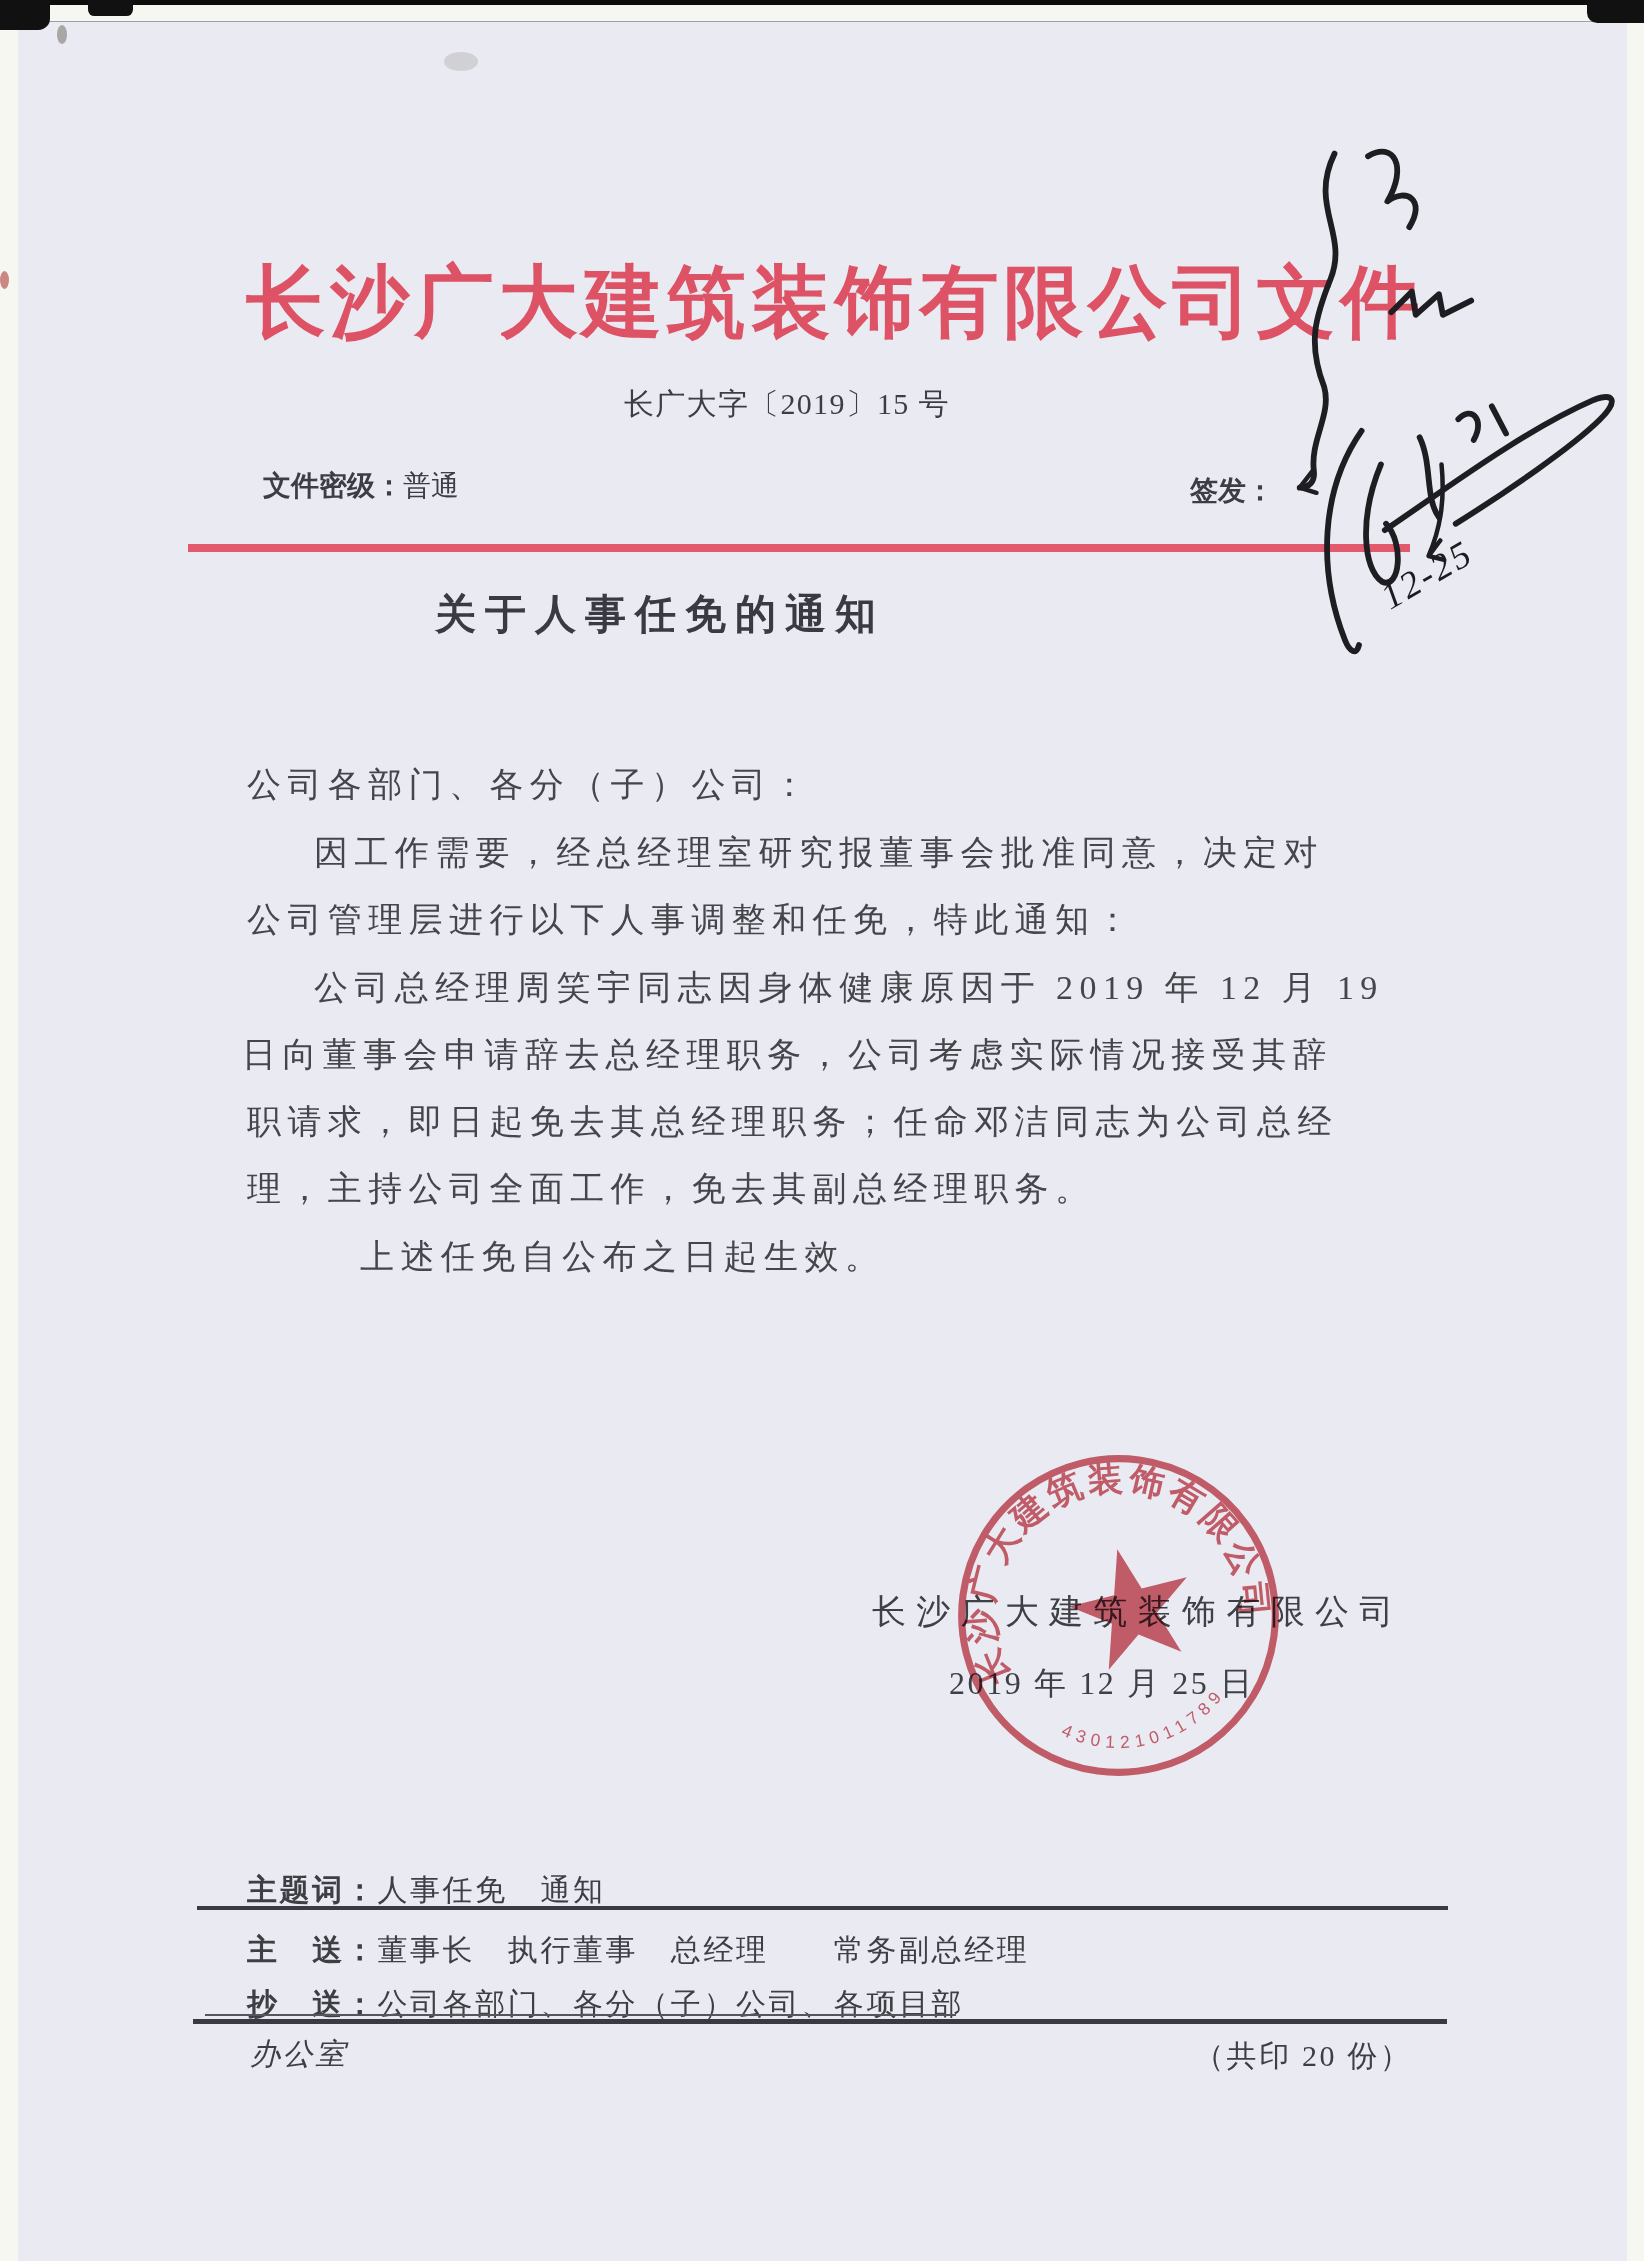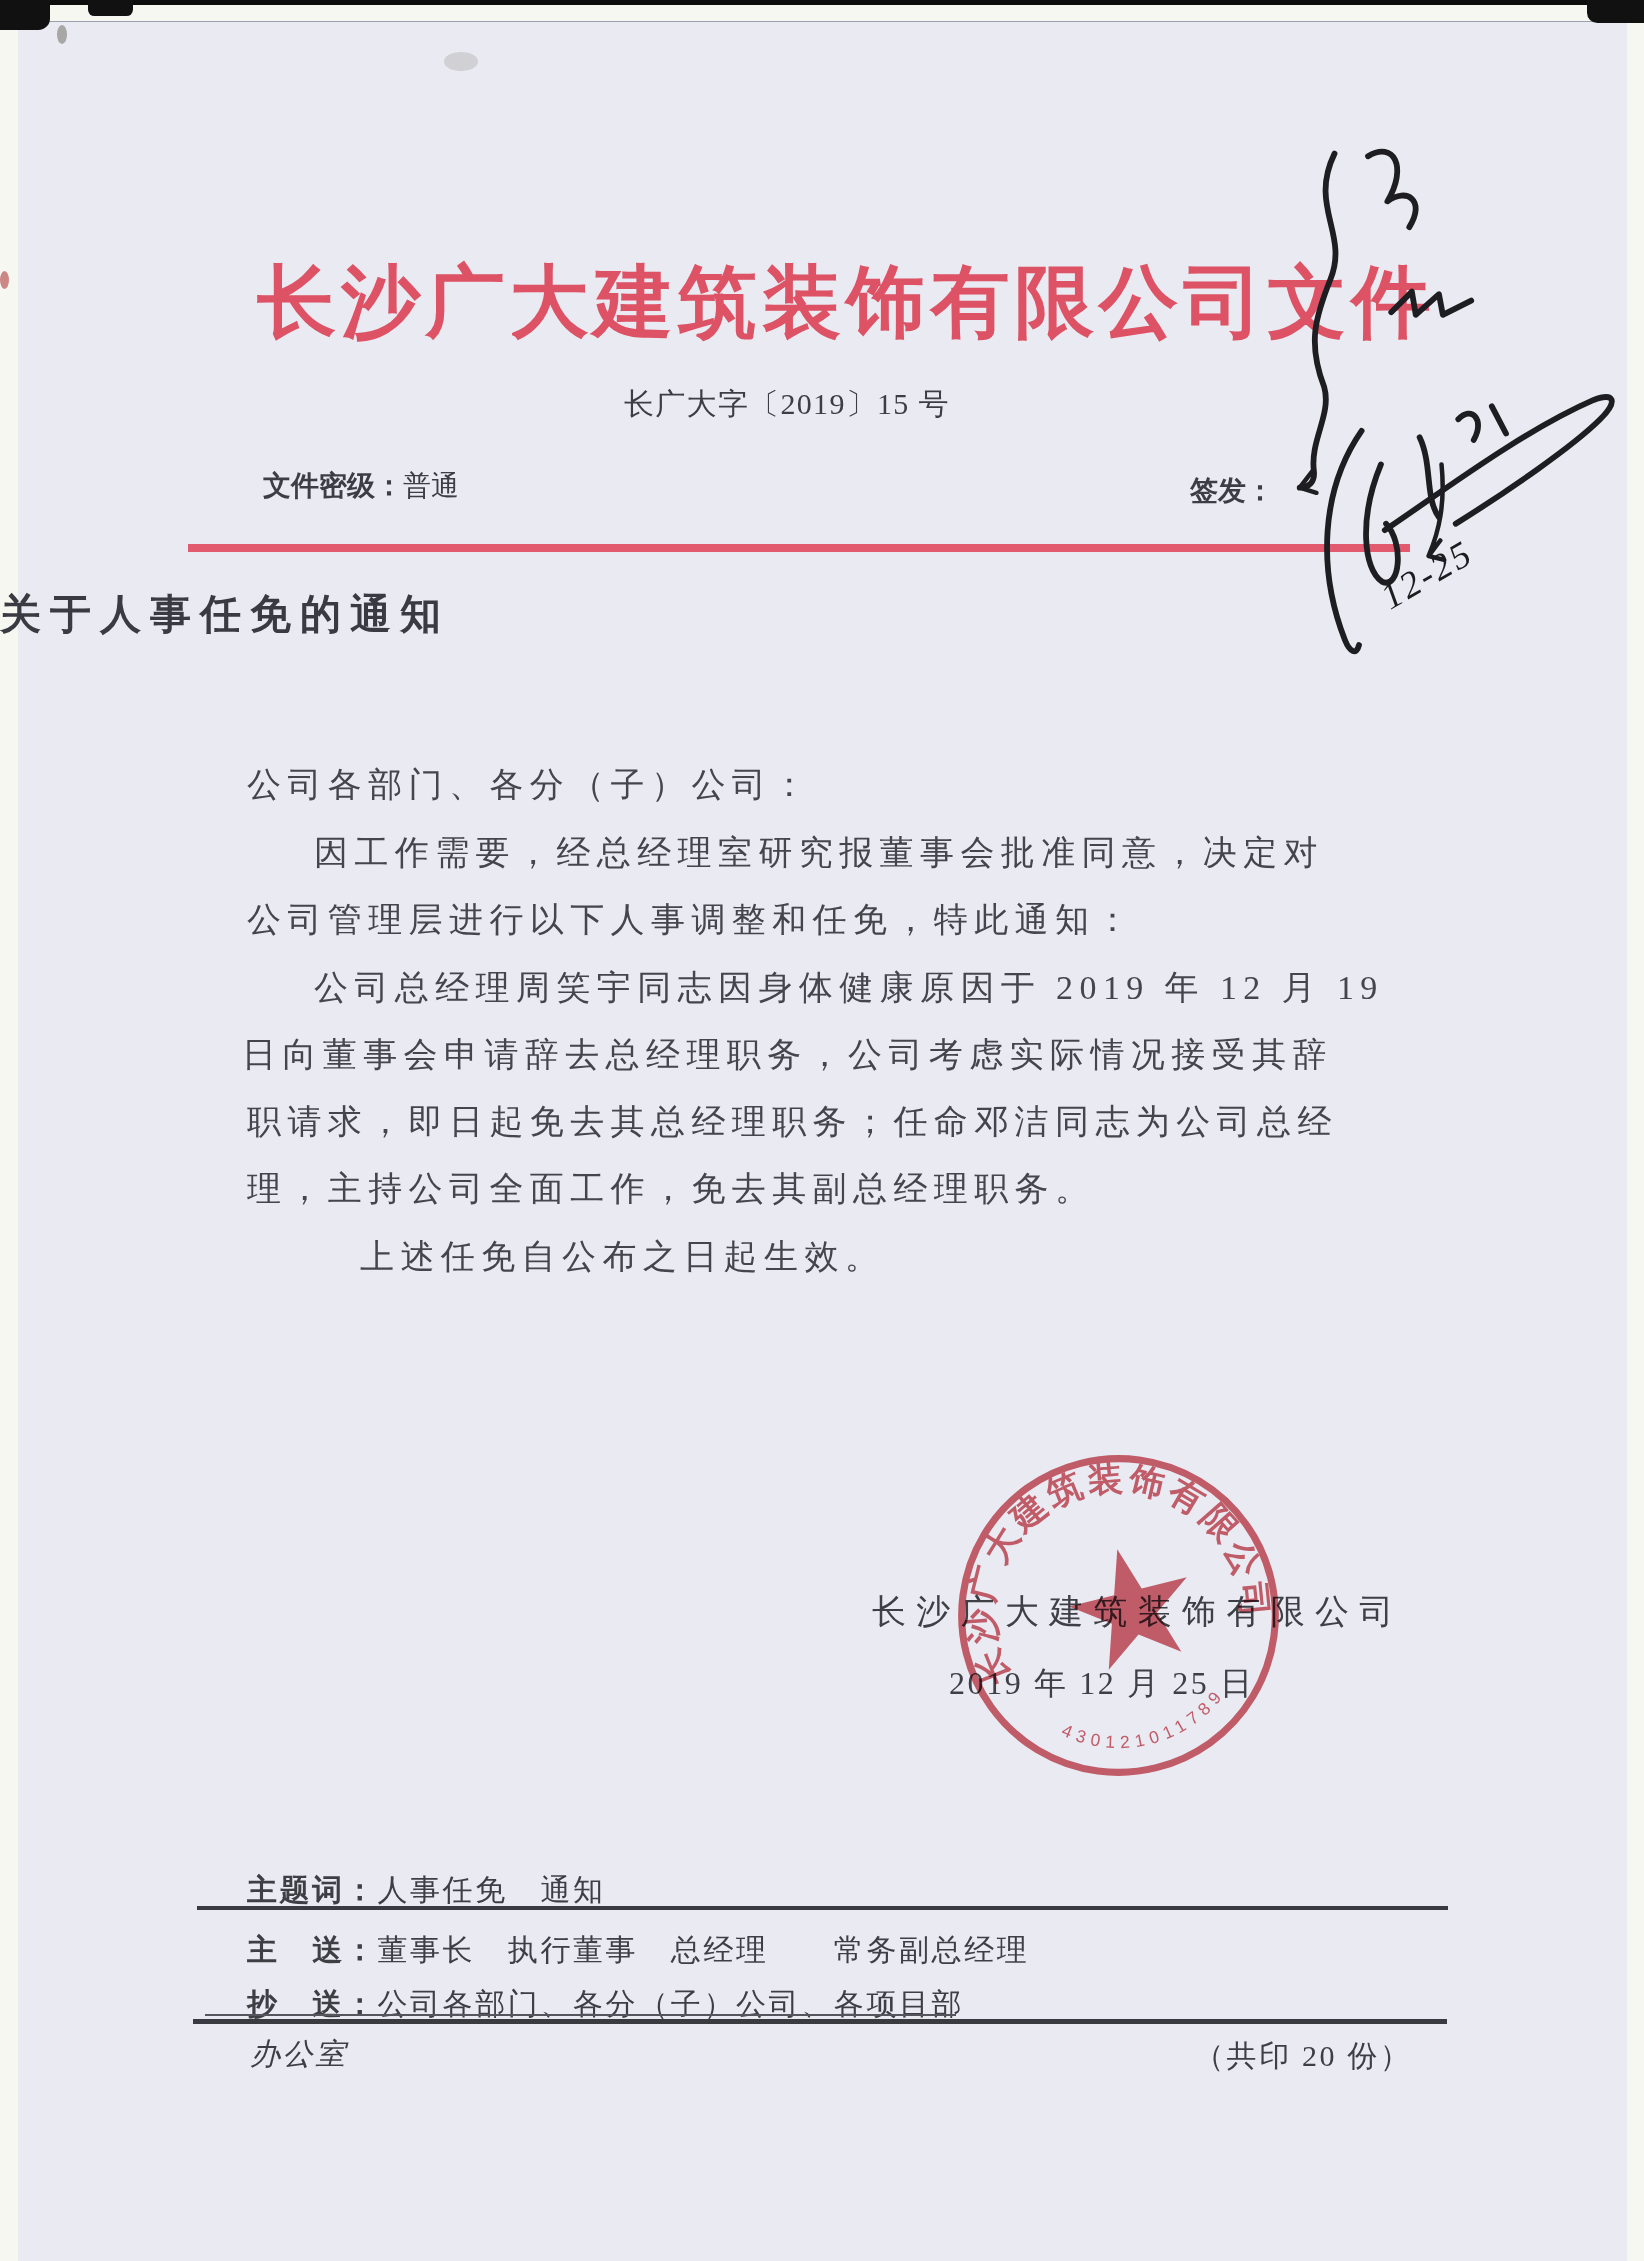--- a/index.html
+++ b/index.html
@@ -40,21 +40,21 @@
   <div class="scan-black"></div>
   <div class="paper-white"></div>
   <div class="paper-face"></div>
   <div class="blob" style="left:0;top:0;width:50px;height:30px;border-radius:0 0 11.6px 0;"></div>
   <div class="blob" style="left:88px;top:0;width:45px;height:15.5px;border-radius:0 0 6.4px 6.4px;"></div>
   <div class="blob" style="left:1587px;top:0;width:57px;height:23px;border-radius:0 0 0 10.3px;"></div>
   <div class="smudge" style="left:57px;top:24.5px;width:10.3px;height:19.3px;background:#8d8a84;opacity:.7;"></div>
   <div class="smudge" style="left:444px;top:52px;width:34px;height:19.3px;background:#b9b9bd;opacity:.55;"></div>
   <div class="smudge" style="left:0;top:271px;width:9px;height:18px;background:#c06a6a;opacity:.8;"></div>
 
-  <div class="abs org-title" style="left:257px;top:250px;">长沙广大建筑装饰有限公司文件</div>
+  <div class="abs org-title" style="left:246px;top:250px;">长沙广大建筑装饰有限公司文件</div>
   <div class="abs doc-number" style="left:624px;top:384px;">长广大字〔2019〕15 号</div>
 
   <div class="abs meta" style="left:263px;top:467px;"><b>文件密级：</b><span>普通</span></div>
 
   <div class="abs meta" style="left:1190px;top:472px;"><b>签发：</b></div>
 
   <div class="red-rule" style="left:188px;top:544px;width:1222px;height:8.4px;"></div>
 
   <svg style="left:1212px;top:129px;" width="432" height="529" viewBox="0 0 670 820">
     <g fill="none" stroke="#1e1e22" stroke-width="9" stroke-linecap="round" stroke-linejoin="round">
@@ -65,21 +65,21 @@
       <path d="M232,468 C168,560 164,684 206,792 C214,812 224,816 228,800"></path>
       <path d="M262,520 C228,602 234,682 264,702 C292,714 298,642 270,612"></path>
       <path d="M322,478 C342,520 330,572 352,602"></path>
       <path d="M382,450 C402,428 424,450 406,482 M434,430 l 22,42"></path>
       <path d="M268,622 C360,560 482,468 592,420 C622,408 632,420 602,450 C560,492 458,562 378,612"></path>
       <path d="M356,520 C362,582 352,624 336,662 M336,662 l 18,-24 M336,662 l 24,6" stroke-width="7"></path>
     </g>
   </svg>
   <div class="abs hand-note" style="left:1377px;top:553px;">12-25</div>
 
-  <div class="abs notice-title" style="left:0;top:587px;width:1320px;white-space:normal;">关于人事任免的通知</div>
+  <div class="abs notice-title" style="left:0;top:587px;width:1320px;text-align:center;white-space:normal;">关于人事任免的通知</div>
 
   <div class="abs bodyline" style="left:247px;top:762px;">公司各部门、各分（子）公司：</div>
   <div class="abs bodyline" style="left:314px;top:830px;">因工作需要，经总经理室研究报董事会批准同意，决定对</div>
   <div class="abs bodyline" style="left:247px;top:897px;">公司管理层进行以下人事调整和任免，特此通知：</div>
   <div class="abs bodyline" style="left:314px;top:965px;">公司总经理周笑宇同志因身体健康原因于 2019 年 12 月 19</div>
   <div class="abs bodyline" style="left:242px;top:1032px;">日向董事会申请辞去总经理职务，公司考虑实际情况接受其辞</div>
   <div class="abs bodyline" style="left:247px;top:1099px;">职请求，即日起免去其总经理职务；任命邓洁同志为公司总经</div>
   <div class="abs bodyline" style="left:247px;top:1166px;">理，主持公司全面工作，免去其副总经理职务。</div>
   <div class="abs bodyline" style="left:314px;top:1234px;margin-left:46px;">上述任免自公布之日起生效。</div>
 

